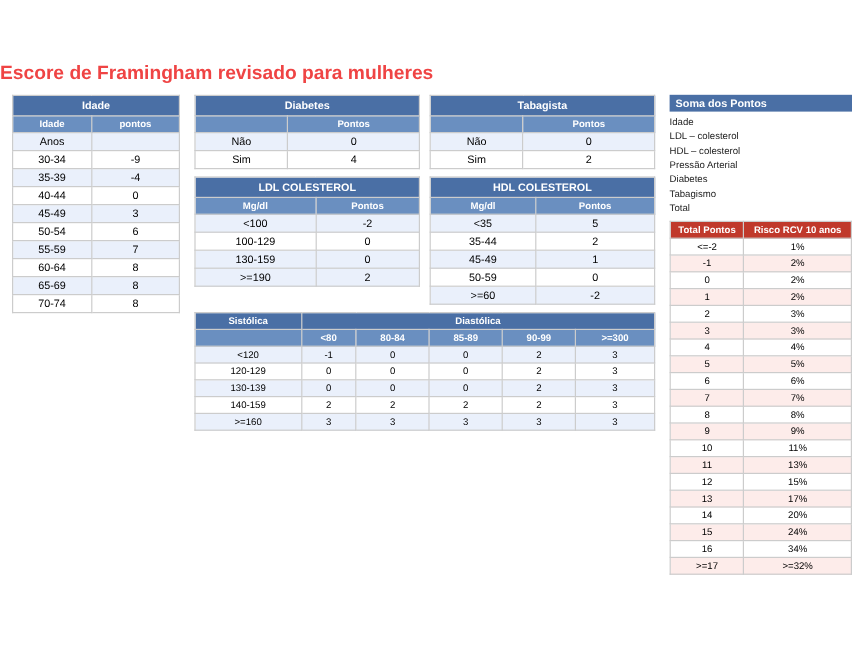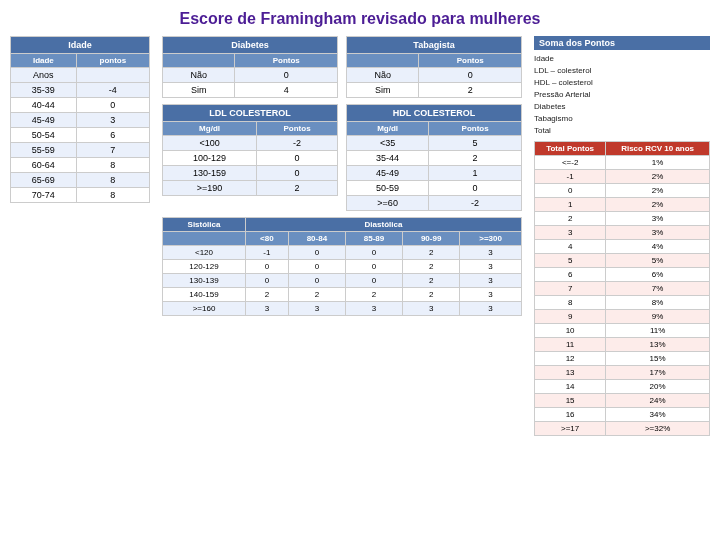--- a/index.html
+++ b/index.html
@@ -5,25 +5,25 @@
     * { box-sizing: border-box; margin: 0; padding: 0; }
     body {
       font-family: Arial, sans-serif;
       font-size: 10px;
       background: #fff;
       width: 720px;
       height: 540px;
       overflow: hidden;
     }
     h1 {
-      text-align: center;
       font-size: 16px;
       font-weight: bold;
       padding: 10px 0 8px 0;
-      color: #4c1d95;
+      color: #ef4444;
+      margin-top: 43px;
     }
     .main-content {
       display: flex;
       flex-direction: row;
       padding: 0 10px;
       gap: 12px;
     }
     .left-section {
       display: flex;
       flex-direction: column;
@@ -31,21 +31,21 @@
       width: 140px;
       flex-shrink: 0;
     }
     .middle-section {
       display: flex;
       flex-direction: column;
       gap: 6px;
       flex: 1;
     }
     .right-section {
-      width: 176px;
+      width: 152px;
       flex-shrink: 0;
     }
     table {
       border-collapse: collapse;
       width: 100%;
     }
     th, td {
       border: 1px solid #ccc;
       padding: 2px 4px;
       text-align: center;
@@ -125,20 +125,24 @@
         </tr>
         <tr>
           <th class="table-subheader">Idade</th>
           <th class="table-subheader">pontos</th>
         </tr>
       </thead>
       <tbody id="idade-body">
           <tr class="row-even">
             <td>Anos</td>
             <td></td>
+          </tr>
+          <tr class="row-odd">
+            <td>30-34</td>
+            <td>-9</td>
           </tr>
           <tr class="row-even">
             <td>35-39</td>
             <td>-4</td>
           </tr>
           <tr class="row-odd">
             <td>40-44</td>
             <td>0</td>
           </tr>
           <tr class="row-even">

